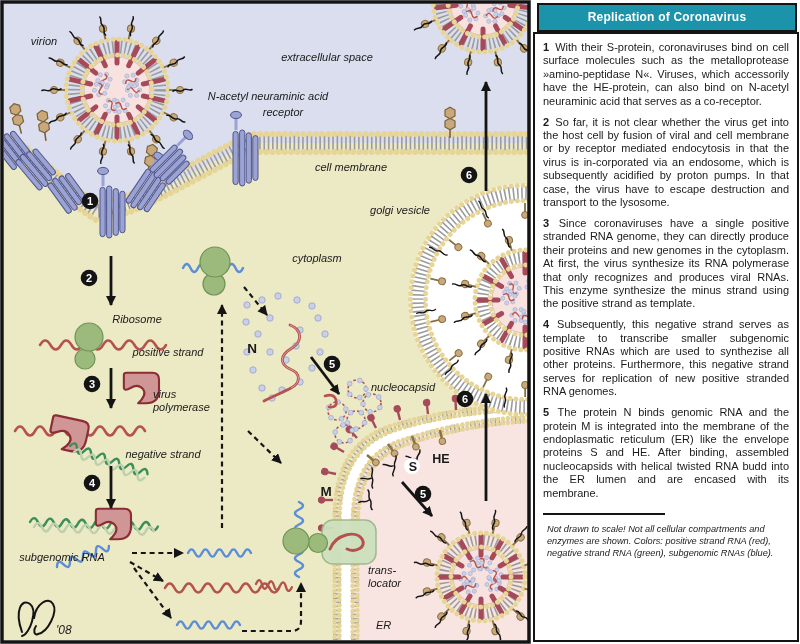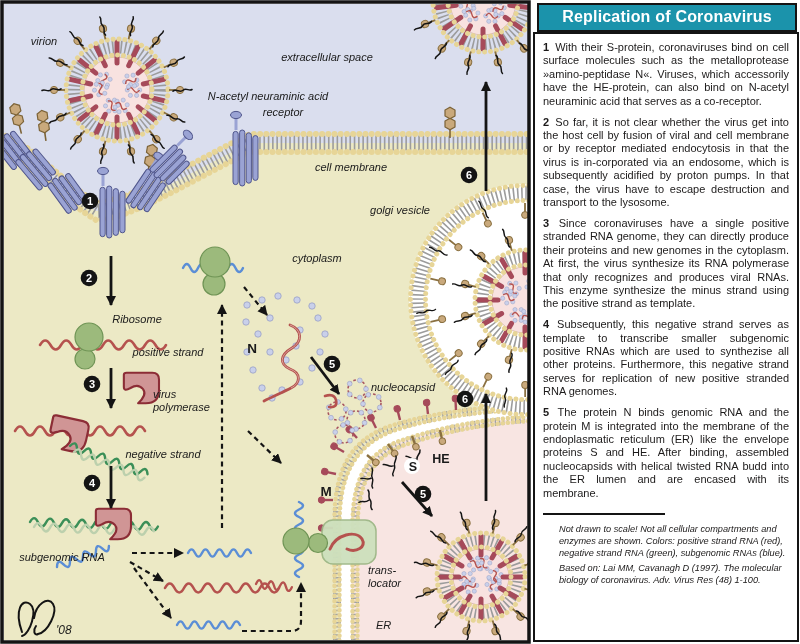--- a/index.html
+++ b/index.html
@@ -1,27 +1,27 @@
 <!DOCTYPE html>
 <html><head>
 <meta charset="utf-8">
 <style>
   html,body{margin:0;padding:0;background:#ffffff;}
   body{width:800px;height:644px;font-family:"Liberation Sans",sans-serif;}
   .stage{position:relative;width:800px;height:644px;background:#ffffff;overflow:hidden;}
   #dg{position:absolute;left:0;top:0;width:532px;height:644px;display:block;}
   .panel-header{position:absolute;left:537px;top:3px;width:260px;height:29px;box-sizing:border-box;
-     background:#1b93ab;border:2px solid #141414;color:#ffffff;font-weight:bold;font-size:16px;
+     background:#1b93ab;border:2px solid #141414;color:#ffffff;font-weight:bold;font-size:12px;
      text-align:center;line-height:24px;letter-spacing:0.2px;}
   .panel-body{position:absolute;left:533px;top:32px;width:266px;height:610px;box-sizing:border-box;
      background:#ffffff;border:2px solid #141414;padding:7px 8px 12px 8px;color:#1c1a1a;}
   .para{margin:0 0 7.5px 0;font-size:11px;line-height:1.22;text-align:justify;}
   .para b{margin-right:2px;}
   .sep{width:122px;border-top:2px solid #141414;margin:13px 0 9px 0;}
-  .fn{margin:0 0 3px 16px;font-size:9.2px;line-height:1.3;font-style:italic;text-align:left;}
+  .fn{margin:0 0 3px 4px;font-size:9.2px;line-height:1.3;font-style:italic;text-align:left;}
   text{font-family:"Liberation Sans",sans-serif;}
 </style>
 </head>
 <body>
 
 <div class="stage">
   <svg id="dg" viewBox="0 0 532 644">
       <defs>
         <marker id="mA" markerUnits="userSpaceOnUse" markerWidth="11" markerHeight="11" refX="9" refY="5" orient="auto">
           <path d="M0 0 L10 5 L0 10 Z" fill="#141414"></path>
@@ -1041,16 +1041,15 @@
     <div id="paras">
         <p class="para"><b>1</b><span> With their S-protein, coronaviruses bind on cell surface molecules such as the metalloprotease »amino-peptidase N«. Viruses, which accessorily have the HE-protein, can also bind on N-acetyl neuraminic acid that serves as a co-receptor.</span></p>
         <p class="para"><b>2</b><span> So far, it is not clear whether the virus get into the host cell by fusion of viral and cell membrane or by receptor mediated endocytosis in that the virus is in-corporated via an endosome, which is subsequently acidified by proton pumps. In that case, the virus have to escape destruction and transport to the lysosome.</span></p>
         <p class="para"><b>3</b><span> Since coronaviruses have a single positive stranded RNA genome, they can directly produce their proteins and new genomes in the cytoplasm. At first, the virus synthesize its RNA polymerase that only recognizes and produces viral RNAs. This enzyme synthesize the minus strand using the positive strand as template.</span></p>
         <p class="para"><b>4</b><span> Subsequently, this negative strand serves as template to transcribe smaller subgenomic positive RNAs which are used to synthezise all other proteins. Furthermore, this negative strand serves for replication of new positive stranded RNA genomes.</span></p>
         <p class="para"><b>5</b><span> The protein N binds genomic RNA and the protein M is integrated into the membrane of the endoplasmatic reticulum (ER) like the envelope proteins S and HE. After binding, assembled nucleocapsids with helical twisted RNA budd into the ER lumen and are encased with its membrane.</span></p>
       </div>
     <div class="sep"></div>
     <div id="footnotes">
         <p class="fn">Not drawn to scale! Not all cellular compartments and enzymes are shown. Colors: positive strand RNA (red), negative strand RNA (green), subgenomic RNAs (blue).</p>
-        <p class="fn">Based on: Lai MM, Cavanagh D (1997). The molecular biology of coronavirus. Adv. Virus Res (48) 1-100.</p>
       </div>
   </div>
 </div>
 
 </body></html>

